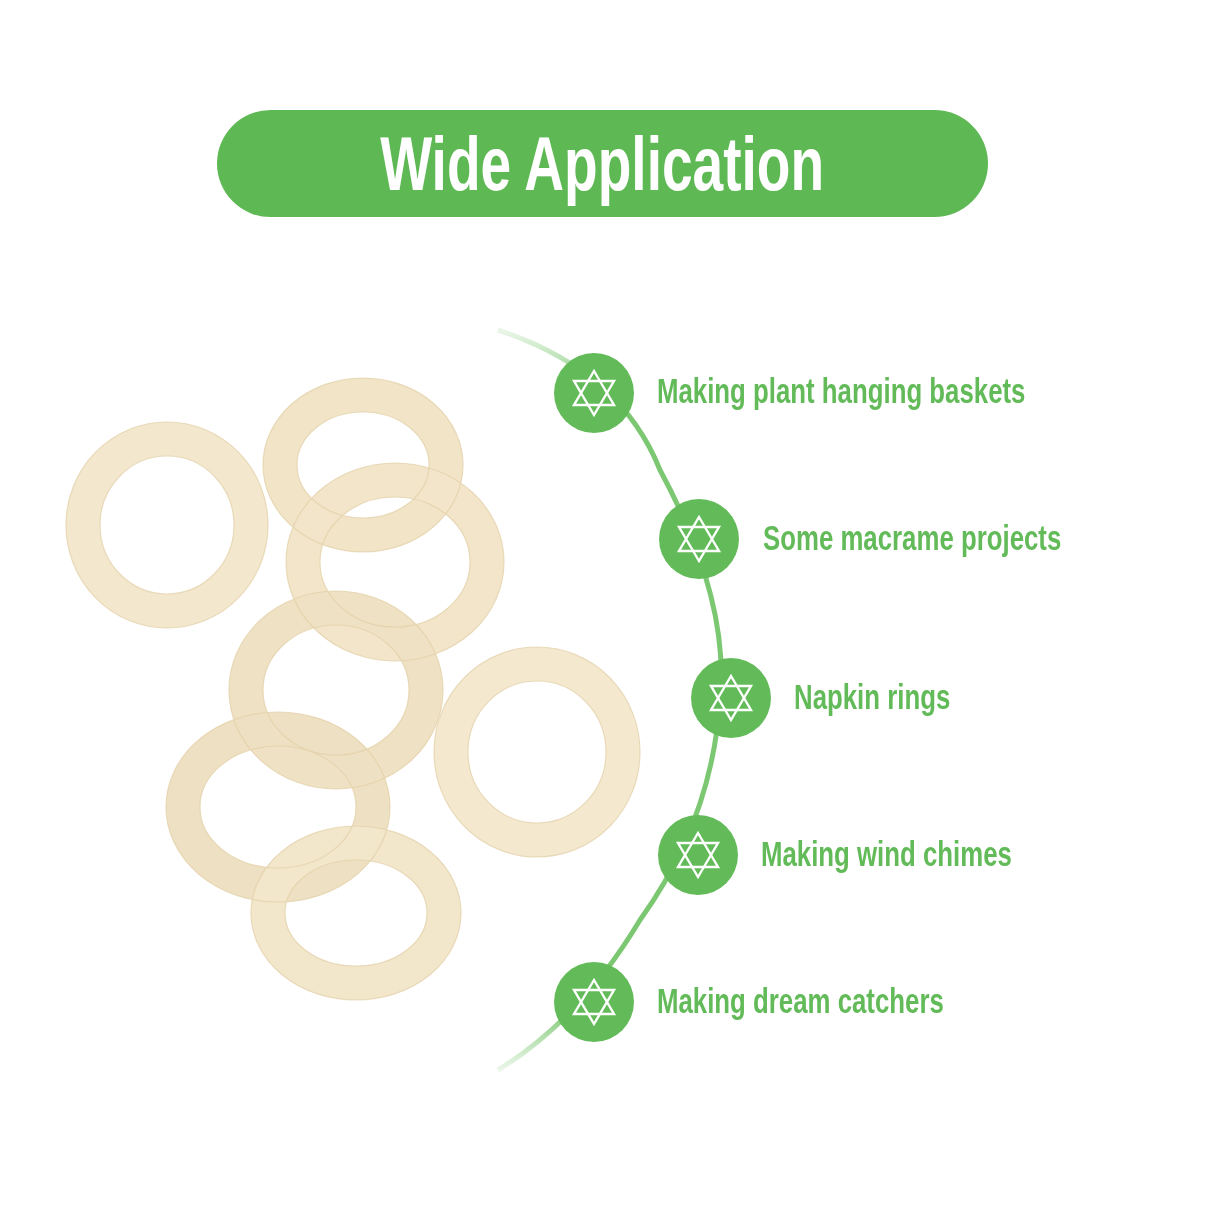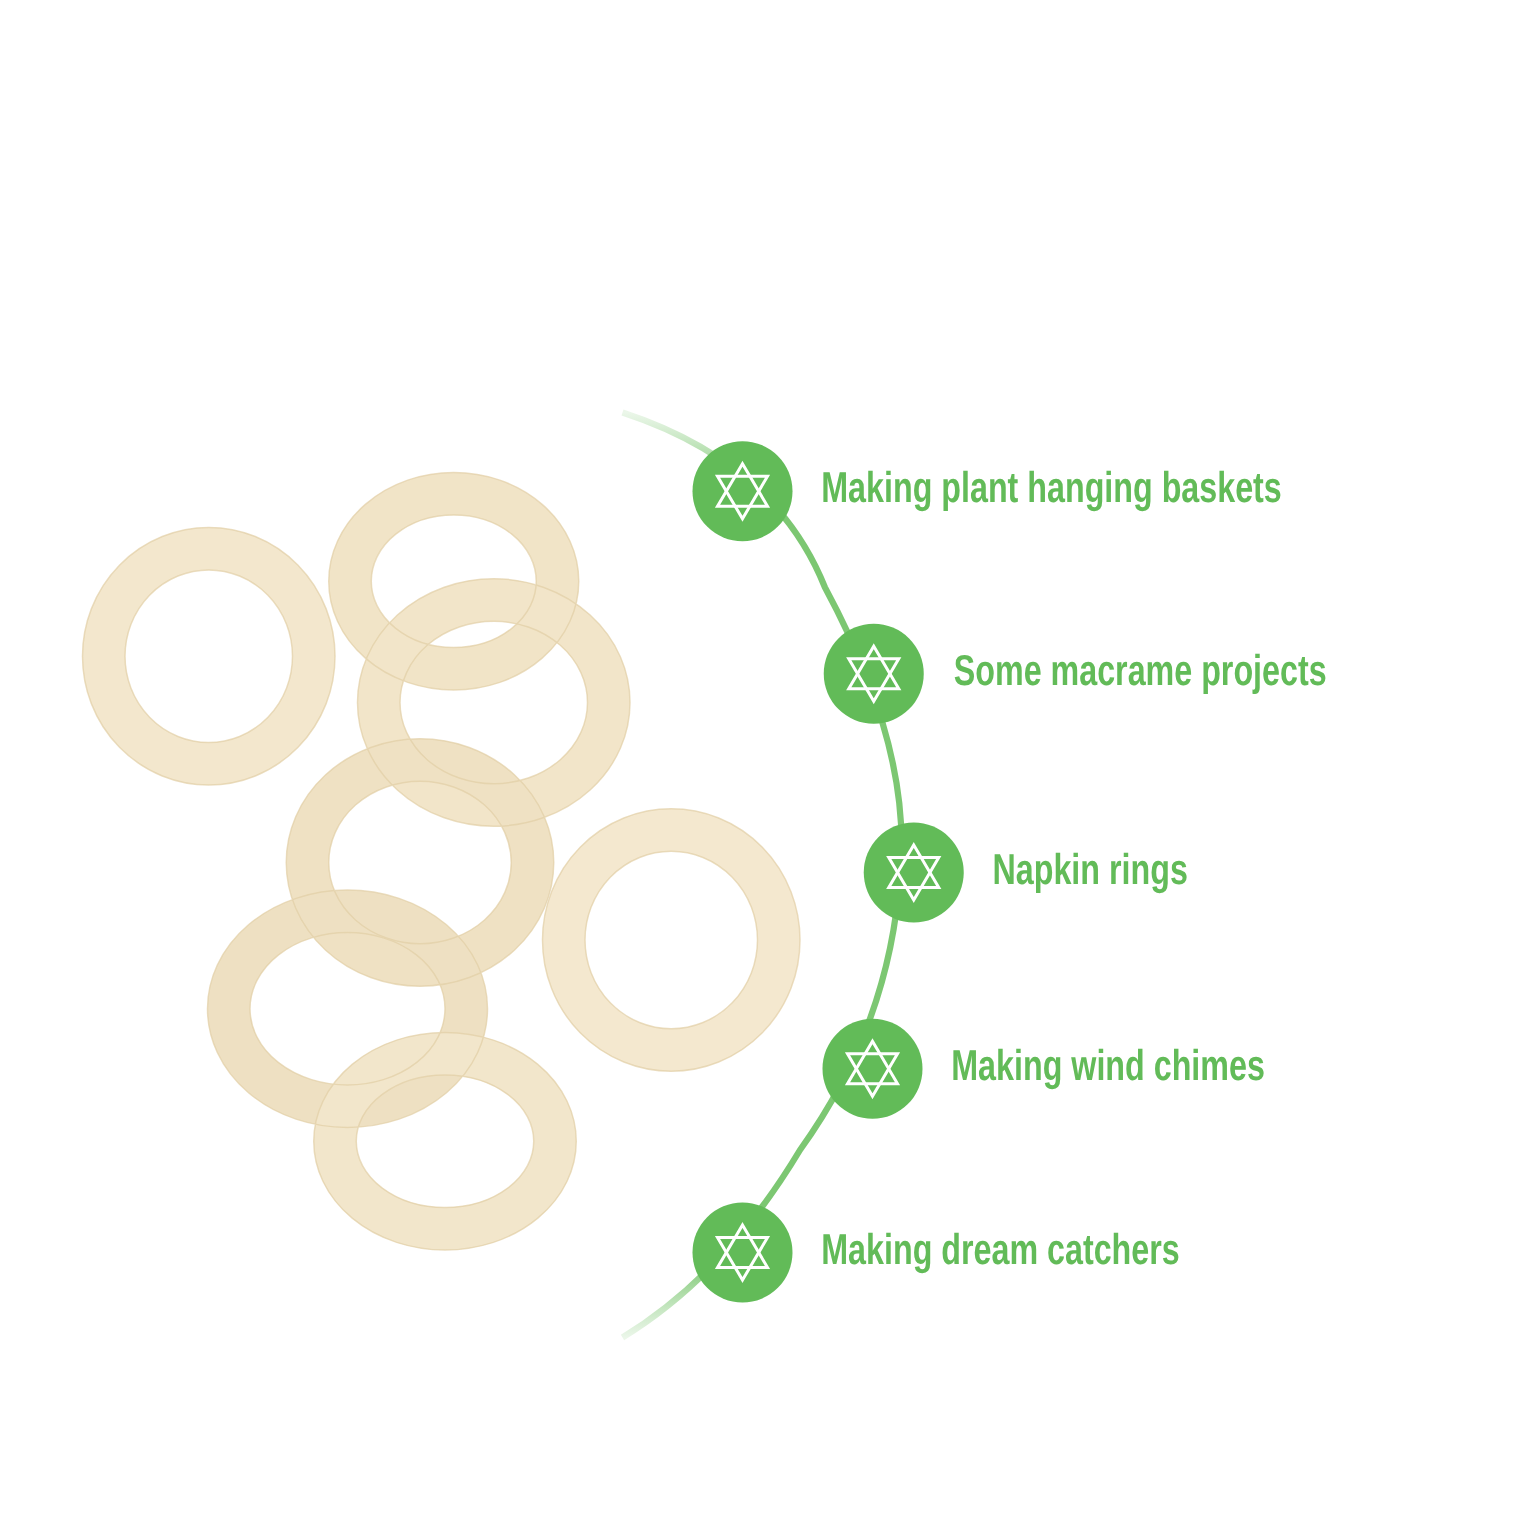--- a/index.html
+++ b/index.html
@@ -33,20 +33,23 @@
     transform-origin: left center;
     transform: scaleX(0.86) scaleY(1.15);
     font-family: "Liberation Sans", "DejaVu Sans", sans-serif;
   }
 </style>
 </head>
 <body>
 
 <div class="canvas">
 
+  <div class="title-pill">
+    <span class="title-text">Wide Application</span>
+  </div>
 
   <svg class="layer" width="1214" height="1214">
     <defs>
       <linearGradient id="fadeArc" x1="0" y1="0" x2="0" y2="1">
         <stop offset="0" stop-color="#9bd492" stop-opacity="0.2"></stop>
         <stop offset="0.08" stop-color="#7cc772"></stop>
         <stop offset="0.92" stop-color="#7cc772"></stop>
         <stop offset="1" stop-color="#9bd492" stop-opacity="0.2"></stop>
       </linearGradient>
     </defs>

